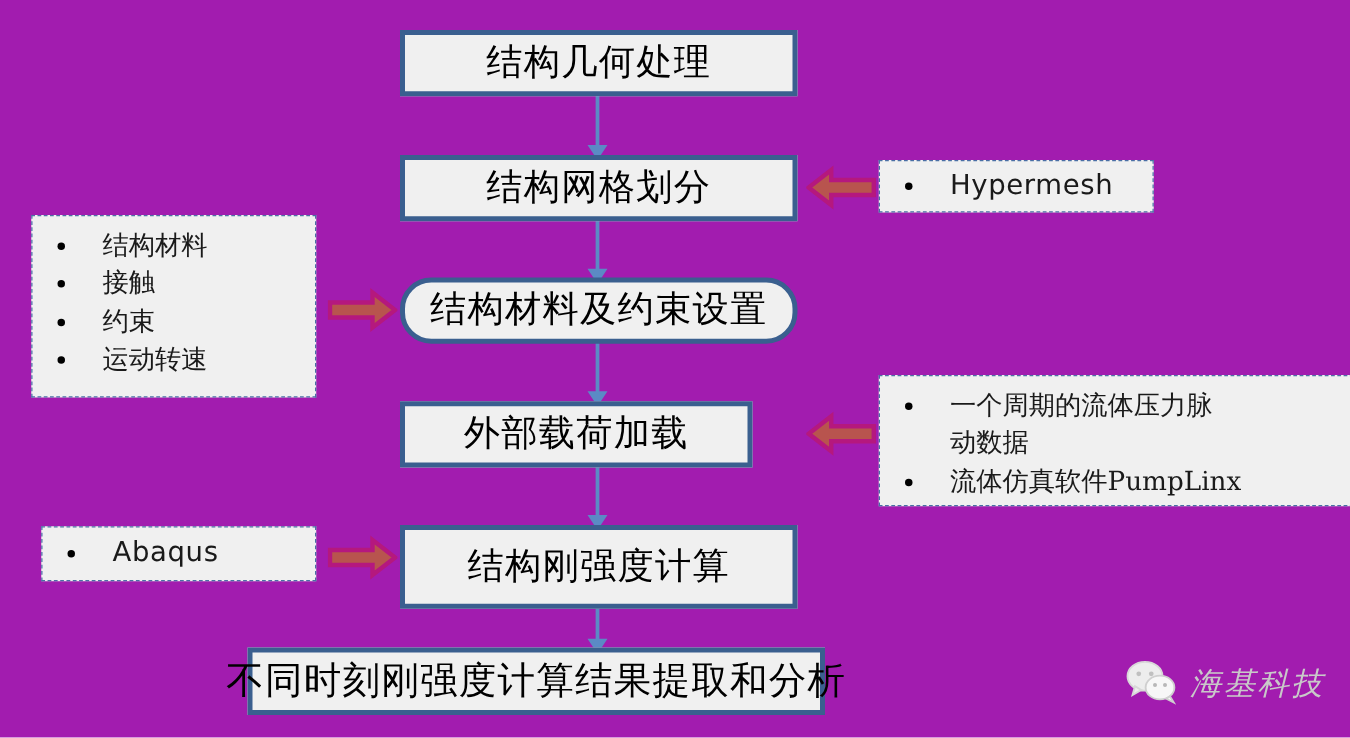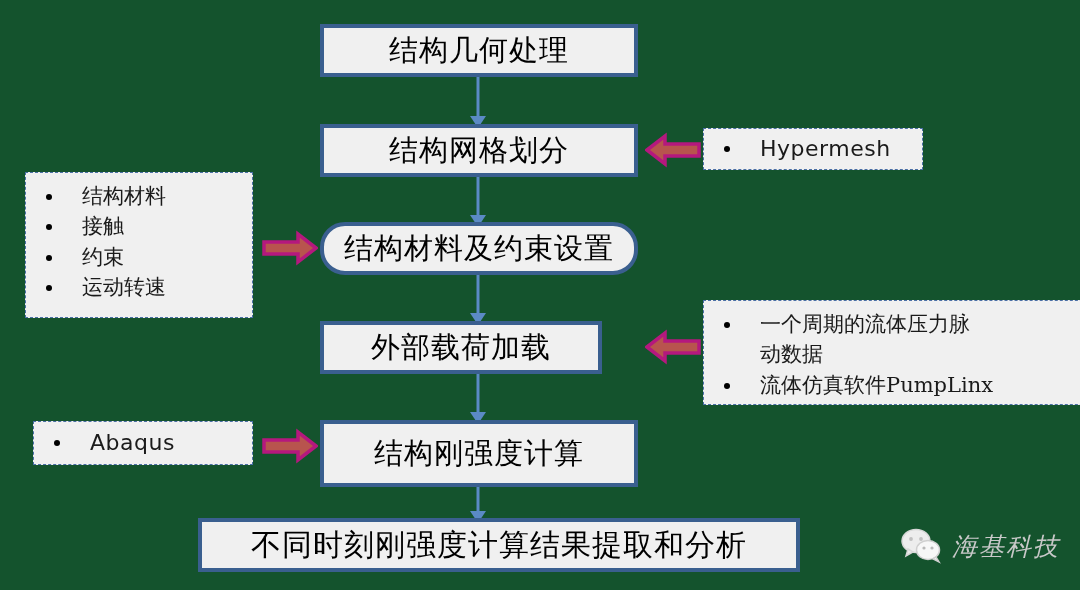--- a/index.html
+++ b/index.html
@@ -4,21 +4,21 @@
 <style>
   html, body {
     margin: 0;
     padding: 0;
     background: #ffffff;
   }
   #canvas {
     position: relative;
     width: 1080px;
     height: 590px;
-    background: #14532d;
+    background: #a21caf;
     overflow: hidden;
     font-family: "Liberation Sans", "DejaVu Sans", sans-serif;
   }
 
   
   .flow-box {
     position: absolute;
     box-sizing: border-box;
     border: 4px solid #3a5f8f;
     background: #f0f0f0;
@@ -143,21 +143,21 @@
   </div>
 
   <div class="flow-box" style="left:320px; top:321px; width:282px; height:53px;">
     <span class="label">外部载荷加载</span>
   </div>
 
   <div class="flow-box" style="left:320px; top:420px; width:318px; height:67px;">
     <span class="label">结构刚强度计算</span>
   </div>
 
-  <div class="flow-box wide" style="left:198px; top:518px; width:602px; height:54px;">
+  <div class="flow-box wide" style="left:198px; top:518px; width:462px; height:54px;">
     <span class="label">不同时刻刚强度计算结果提取和分析</span>
   </div>
 
   <svg class="block-arrow" style="left:645px; top:132px; width:56px; height:36px;">
     <polygon points="2,18 20,4 20,12 54,12 54,24 20,24 20,32" fill="#b8544e" stroke="#b5187e" stroke-width="3.5" stroke-linejoin="miter"></polygon>
   </svg>
 
   <svg class="block-arrow" style="left:262px; top:230px; width:56px; height:36px;">
     <polygon points="54,18 36,4 36,12 2,12 2,24 36,24 36,32" fill="#b8544e" stroke="#b5187e" stroke-width="3.5" stroke-linejoin="miter"></polygon>
   </svg>

